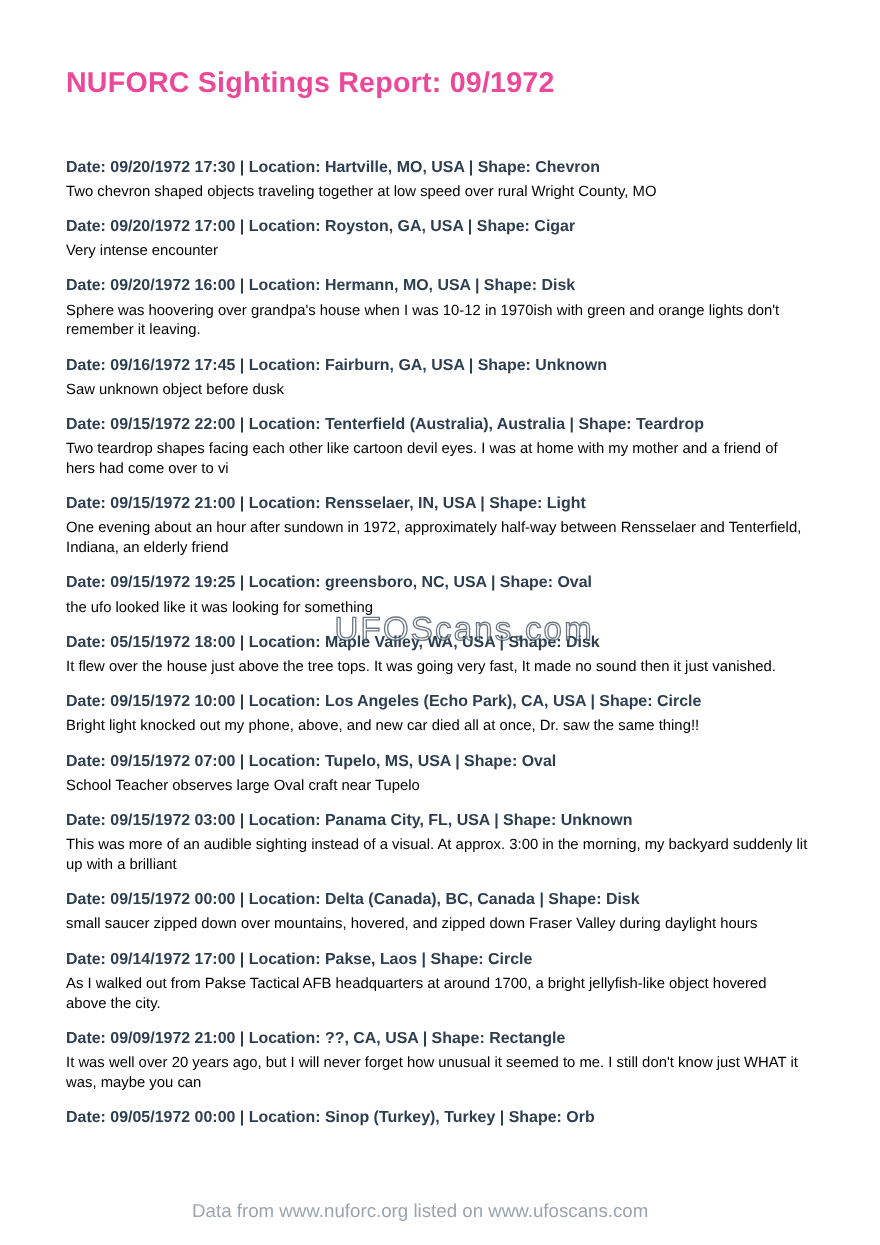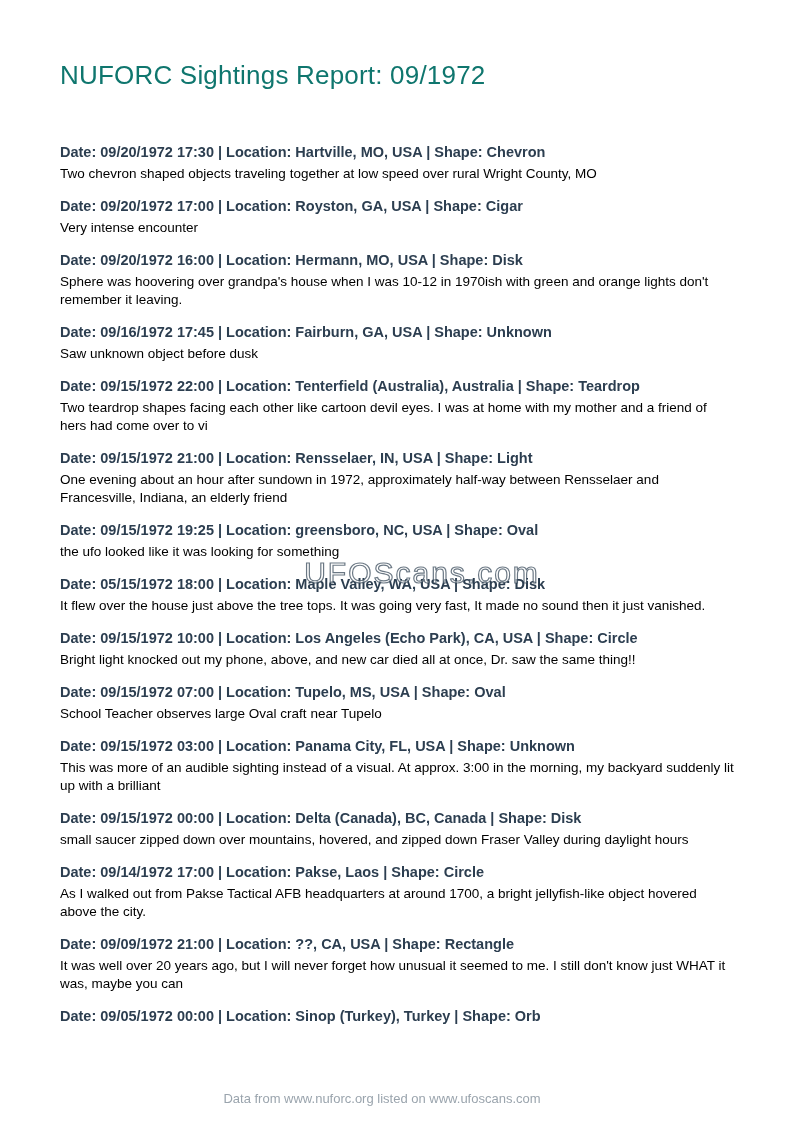--- a/index.html
+++ b/index.html
@@ -12,22 +12,22 @@
     position: relative;
   }
   .page {
     position: relative;
     width: 800px; height: 1132px;
     padding: 60px 60px 0 60px;
   }
   .report-title {
     margin: 0;
     font-size: 26px;
-    font-weight: normal;
-    color: #0f766e;
+    font-weight: bold;
+    color: #ec4899;
     letter-spacing: 0.2px;
   }
   .entries {
     margin-top: 52px;
     width: 676px;
   }
   .entry { margin-bottom: 14px; }
   .entry-header {
     font-size: 14.5px;
     font-weight: bold;
@@ -53,21 +53,21 @@
     white-space: nowrap;
     pointer-events: none;
     z-index: 5;
   }
   .footer {
     position: absolute;
     top: 1091px;
     left: 0;
     width: 764px;
     text-align: center;
-    font-size: 13px;
+    font-size: 17px;
     color: #9aa4ad;
   }
 </style>
 </head>
 <body>
 
 <div class="page">
   <h1 class="report-title">NUFORC Sightings Report: 09/1972</h1>
 
   <div class="entries" id="entries">
@@ -91,21 +91,21 @@
     <div class="entry-desc">Saw unknown object before dusk</div>
   </div>
 
   <div class="entry">
     <div class="entry-header">Date: 09/15/1972 22:00 | Location: Tenterfield (Australia), Australia | Shape: Teardrop</div>
     <div class="entry-desc">Two teardrop shapes facing each other like cartoon devil eyes. I was at home with my mother and a friend of hers had come over to vi</div>
   </div>
 
   <div class="entry">
     <div class="entry-header">Date: 09/15/1972 21:00 | Location: Rensselaer, IN, USA | Shape: Light</div>
-    <div class="entry-desc">One evening about an hour after sundown in 1972, approximately half-way between Rensselaer and Francesville, Indiana, an elderly friend</div>
+    <div class="entry-desc">One evening about an hour after sundown in 1972, approximately half-way between Rensselaer and Tenterfield, Indiana, an elderly friend</div>
   </div>
 
   <div class="entry">
     <div class="entry-header">Date: 09/15/1972 19:25 | Location: greensboro, NC, USA | Shape: Oval</div>
     <div class="entry-desc">the ufo looked like it was looking for something</div>
   </div>
 
   <div class="entry">
     <div class="entry-header">Date: 05/15/1972 18:00 | Location: Maple Valley, WA, USA | Shape: Disk</div>
     <div class="entry-desc">It flew over the house just above the tree tops. It was going very fast, It made no sound then it just vanished.</div>

